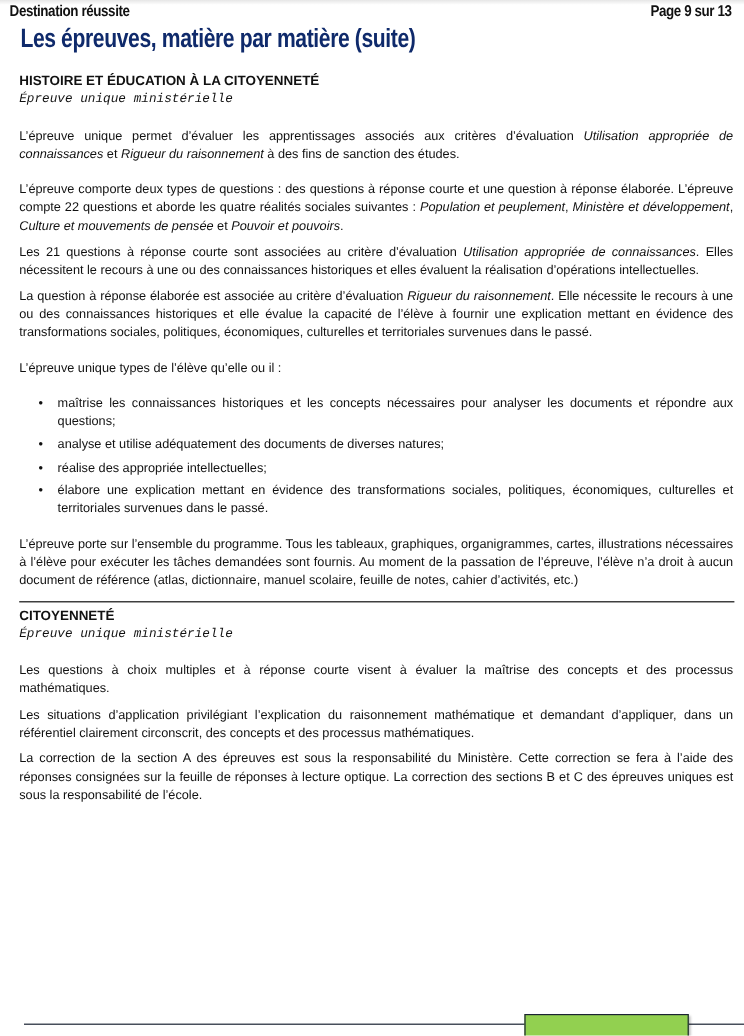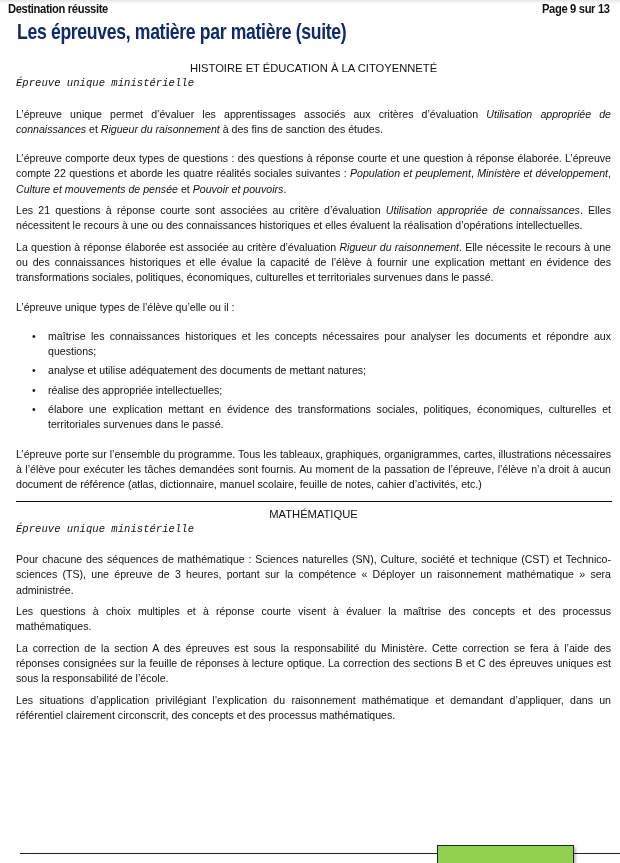--- a/index.html
+++ b/index.html
@@ -9,21 +9,21 @@
   }
   .top-shadow { position: absolute; left: 0; top: 0; width: 620px; height: 4px;
     background: linear-gradient(#e6e6e6, #ffffff); }
   .header-left { position: absolute; left: 8px; top: 1px; font-weight: bold; font-size: 13px;
     letter-spacing: -0.4px; color: #111; transform: scaleX(0.86); transform-origin: left top; }
   .header-right { position: absolute; right: 10px; top: 1px; font-weight: bold; font-size: 13px;
     letter-spacing: -0.4px; color: #111; transform: scaleX(0.86); transform-origin: right top; }
   .page-title { position: absolute; left: 17px; top: 19px; font-weight: bold; font-size: 22px;
     color: #0f2a6b; letter-spacing: -0.4px; transform: scaleX(0.80); transform-origin: left top; white-space: nowrap; }
   .content { position: absolute; left: 16px; top: 61px; width: 595px; font-size: 10.6px; line-height: 15.3px; }
-  .section-title { font-weight: normal; font-size: 11.2px; margin: 0; text-align: center; }
+  .section-title { font-weight: bold; font-size: 11.2px; margin: 0; }
   .section-sub { font-style: italic; margin: 0 0 15px 0; font-family: Liberation Mono, monospace; }
   p { margin: 0 0 6px 0; text-align: justify; }
   p.gap { margin-bottom: 14px; }
   ul { margin: 0 0 14px 0; padding-left: 0; list-style: none; }
   ul li { position: relative; padding-left: 32px; margin-bottom: 4px; text-align: justify; }
   ul li .bullet { position: absolute; left: 16px; top: 0; }
   .divider { border: 0; border-top: 1.5px solid #111; margin: 8px 0 5px 0; width: 596px; }
   .footer-line { position: absolute; left: 20px; top: 853px; width: 600px; height: 1px; background: #1b2333; }
   .footer-box { position: absolute; left: 437px; top: 845px; width: 135px; height: 20px; background: #92d050;
     border: 1px solid #1b2333; box-shadow: 2px 2px 2px rgba(0,0,0,0.25); }
@@ -40,33 +40,32 @@
   <section>
     <div class="section-title">HISTOIRE ET ÉDUCATION À LA CITOYENNETÉ</div>
     <div class="section-sub">Épreuve unique ministérielle</div>
     <p class="gap">L’épreuve unique permet d’évaluer les apprentissages associés aux critères d’évaluation <em>Utilisation appropriée de connaissances</em> et <em>Rigueur du raisonnement</em> à des fins de sanction des études.</p>
     <p>L’épreuve comporte deux types de questions : des questions à réponse courte et une question à réponse élaborée. L’épreuve compte 22 questions et aborde les quatre réalités sociales suivantes : <em>Population et peuplement</em>, <em>Ministère et développement</em>, <em>Culture et mouvements de pensée</em> et <em>Pouvoir et pouvoirs</em>.</p>
     <p>Les 21 questions à réponse courte sont associées au critère d’évaluation <em>Utilisation appropriée de connaissances</em>. Elles nécessitent le recours à une ou des connaissances historiques et elles évaluent la réalisation d’opérations intellectuelles.</p>
     <p class="gap">La question à réponse élaborée est associée au critère d’évaluation <em>Rigueur du raisonnement</em>. Elle nécessite le recours à une ou des connaissances historiques et elle évalue la capacité de l’élève à fournir une explication mettant en évidence des transformations sociales, politiques, économiques, culturelles et territoriales survenues dans le passé.</p>
     <p class="gap">L’épreuve unique types de l’élève qu’elle ou il :</p>
     <ul>
       <li><span class="bullet">•</span><span>maîtrise les connaissances historiques et les concepts nécessaires pour analyser les documents et répondre aux questions;</span></li>
-      <li><span class="bullet">•</span><span>analyse et utilise adéquatement des documents de mettant natures;</span></li>
+      <li><span class="bullet">•</span><span>analyse et utilise adéquatement des documents de diverses natures;</span></li>
       <li><span class="bullet">•</span><span>réalise des appropriée intellectuelles;</span></li>
       <li><span class="bullet">•</span><span>élabore une explication mettant en évidence des transformations sociales, politiques, économiques, culturelles et territoriales survenues dans le passé.</span></li>
     </ul>
     <p>L’épreuve porte sur l’ensemble du programme. Tous les tableaux, graphiques, organigrammes, cartes, illustrations nécessaires à l’élève pour exécuter les tâches demandées sont fournis. Au moment de la passation de l’épreuve, l’élève n’a droit à aucun document de référence (atlas, dictionnaire, manuel scolaire, feuille de notes, cahier d’activités, etc.)</p>
   </section>
 
   <hr class="divider">
 
   <section>
-    <div class="section-title">MATHÉMATIQUE</div>
+    <div class="section-title">CITOYENNETÉ</div>
     <div class="section-sub">Épreuve unique ministérielle</div>
-    <p>Pour chacune des séquences de mathématique : Sciences naturelles (SN), Culture, société et technique (CST) et Technico-sciences (TS), une épreuve de 3 heures, portant sur la compétence « Déployer un raisonnement mathématique » sera administrée.</p>
     <p>Les questions à choix multiples et à réponse courte visent à évaluer la maîtrise des concepts et des processus mathématiques.</p>
+    <p>Les situations d’application privilégiant l’explication du raisonnement mathématique et demandant d’appliquer, dans un référentiel clairement circonscrit, des concepts et des processus mathématiques.</p>
     <p>La correction de la section A des épreuves est sous la responsabilité du Ministère. Cette correction se fera à l’aide des réponses consignées sur la feuille de réponses à lecture optique. La correction des sections B et C des épreuves uniques est sous la responsabilité de l’école.</p>
-    <p>Les situations d’application privilégiant l’explication du raisonnement mathématique et demandant d’appliquer, dans un référentiel clairement circonscrit, des concepts et des processus mathématiques.</p>
   </section>
 </div>
 
 <div class="footer-line"></div>
 <div class="footer-box" style="background: rgb(146, 208, 80);"></div>
 
 </body></html>

